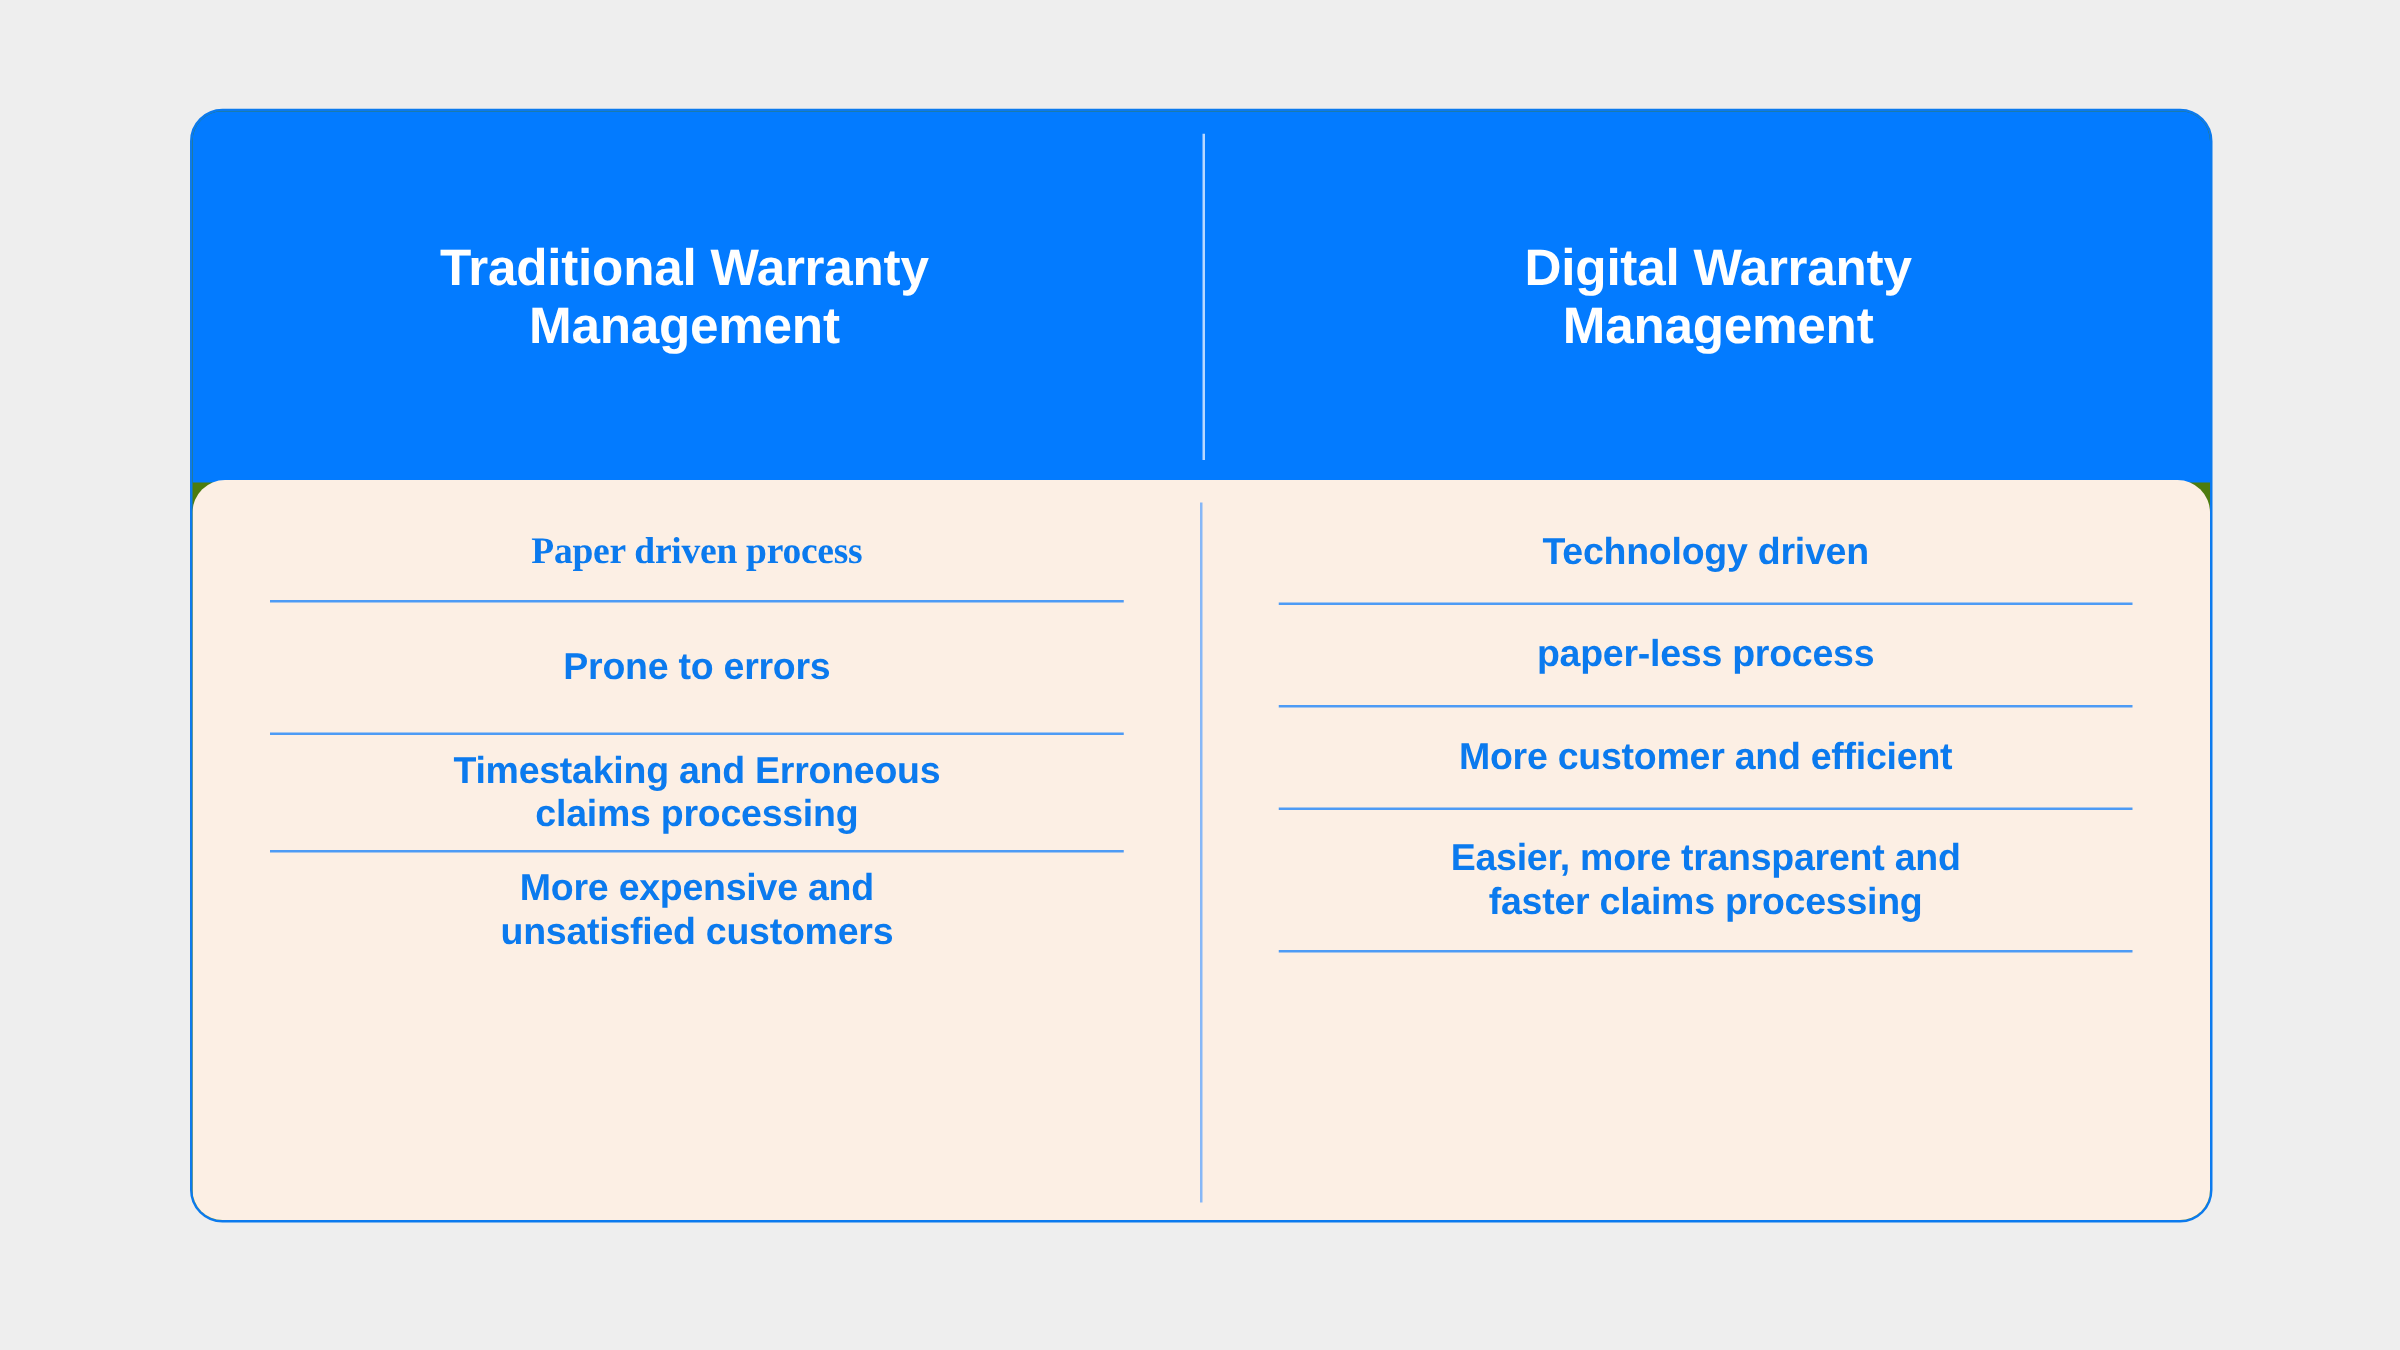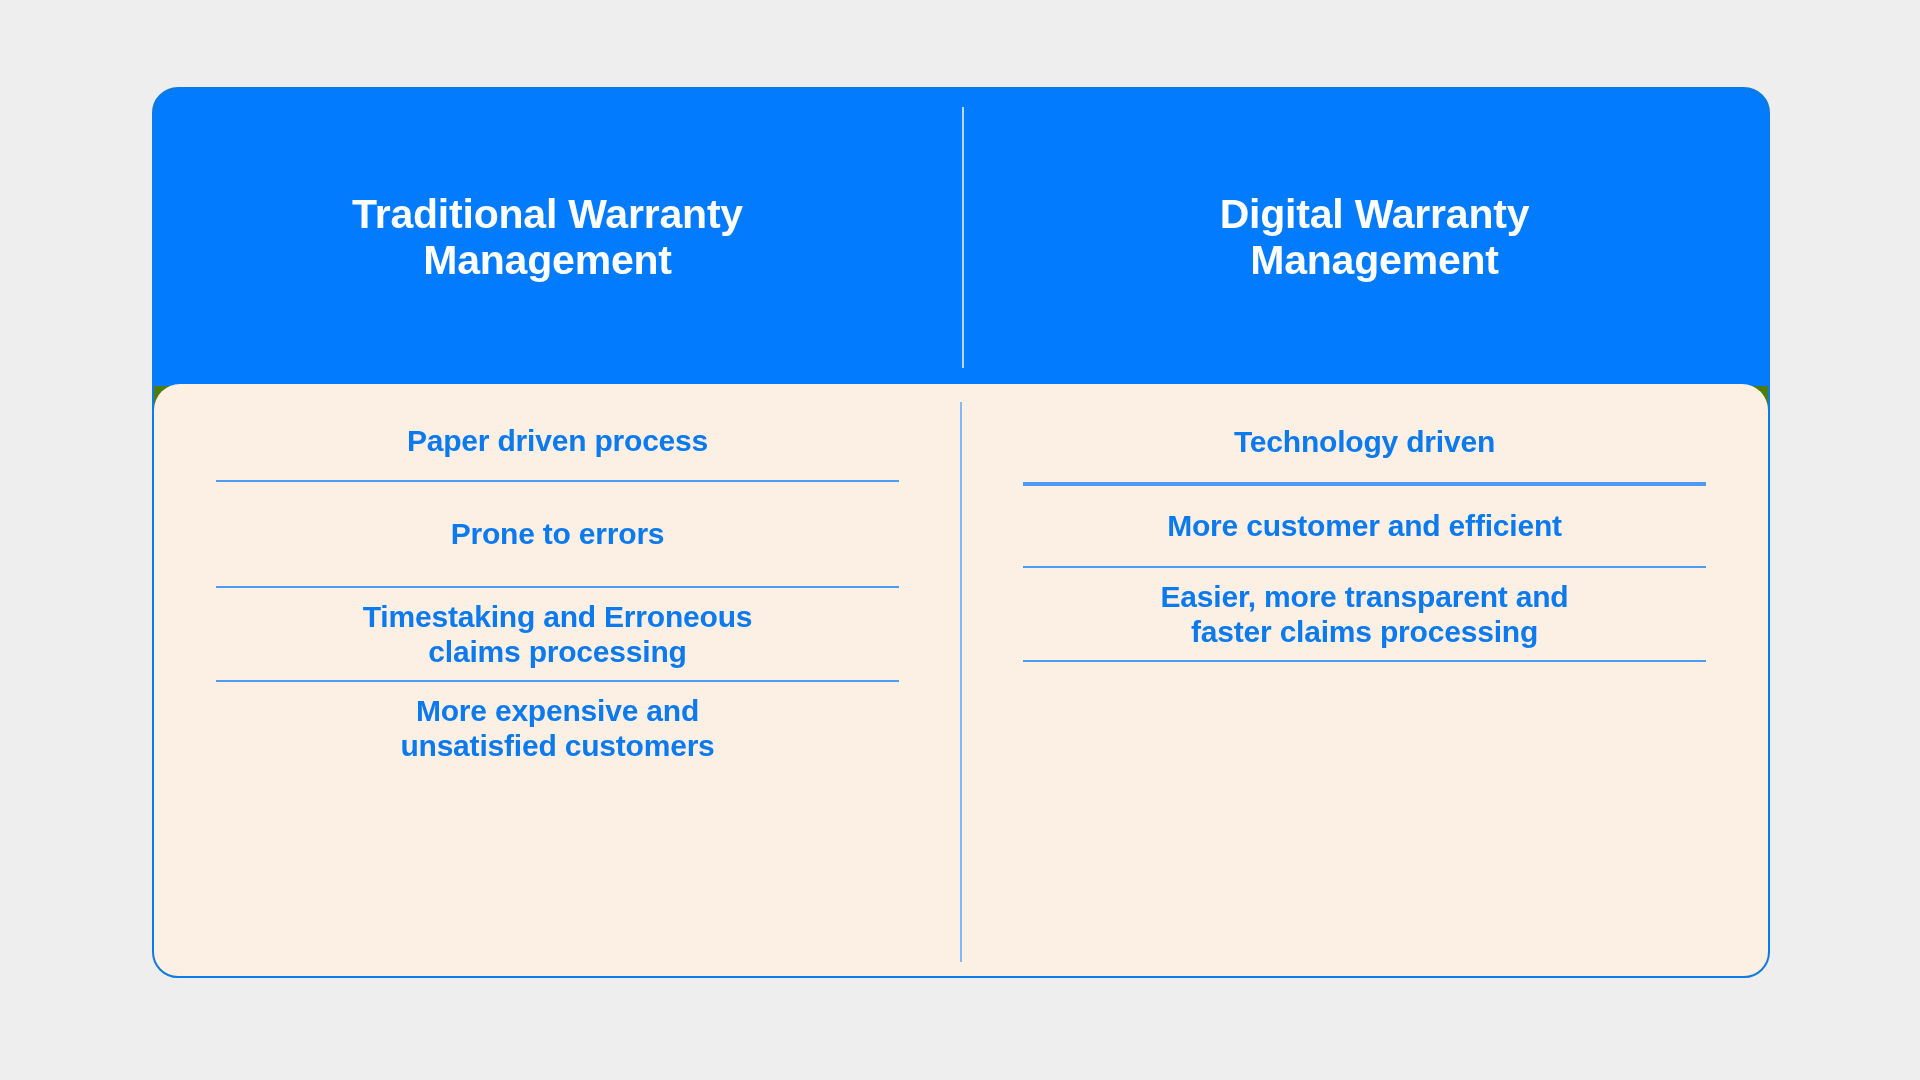--- a/index.html
+++ b/index.html
@@ -123,27 +123,27 @@
   }
 
   .row-sep {
     height: 2px;
     background: #4d9bf5;
     flex: 0 0 2px;
     width: 100%;
   }
 
   
-  .body-col.left .feature-row:nth-of-type(1)  { height: 78px; }
+  .body-col.left .feature-row:nth-of-type(1)  { height: 78px; font-family: Liberation Serif, serif; }
   .body-col.left .feature-row                  { height: 104px; }
   .body-col.left .feature-row.two-line         { height: 92px; }
 
   
   .body-col.right .feature-row                 { height: 80px; justify-content: center; }
-  .body-col.right .feature-row.two-line        { height: 92px; }
+  .body-col.right .feature-row.two-line        { height: 112px; }
 </style>
 </head>
 <body>
 
 <div class="stage">
 
   <div class="compare-card">
 
     <div class="card-header">
 
@@ -188,20 +188,23 @@
         </div>
       </div>
 
       <div class="body-col right">
 
         <div class="feature-row">
           <span class="feature-text">Technology driven</span>
         </div>
         <div class="row-sep"></div>
 
+        <div class="feature-row">
+          <span class="feature-text">paper-less process</span>
+        </div>
         <div class="row-sep"></div>
 
         <div class="feature-row">
           <span class="feature-text">More customer and efficient</span>
         </div>
         <div class="row-sep"></div>
 
         <div class="feature-row two-line">
           <span class="feature-text">Easier, more transparent and
 faster claims processing</span>

